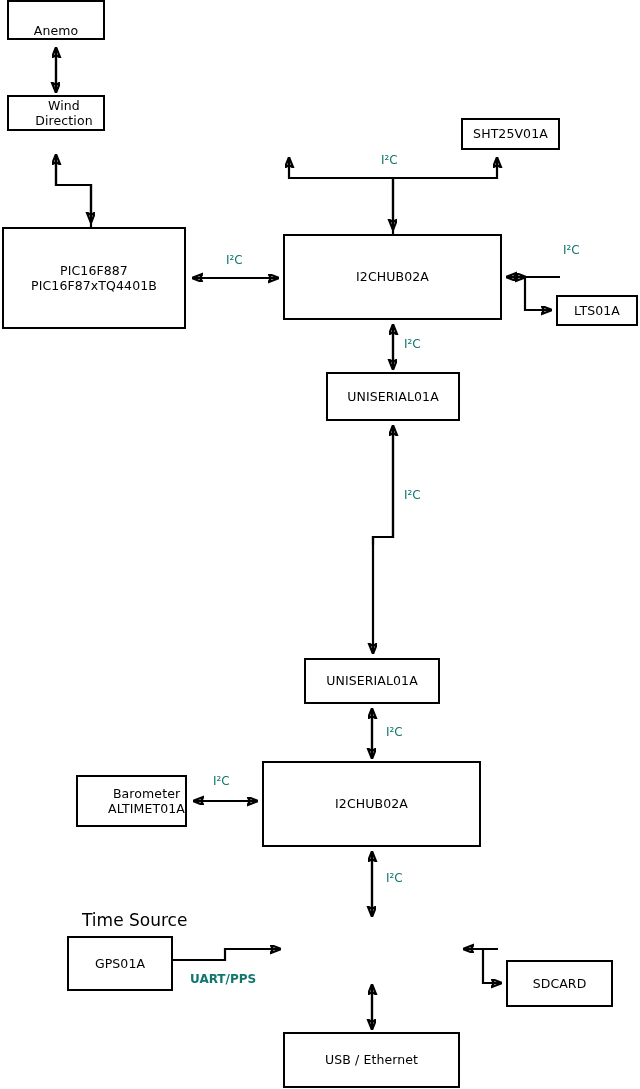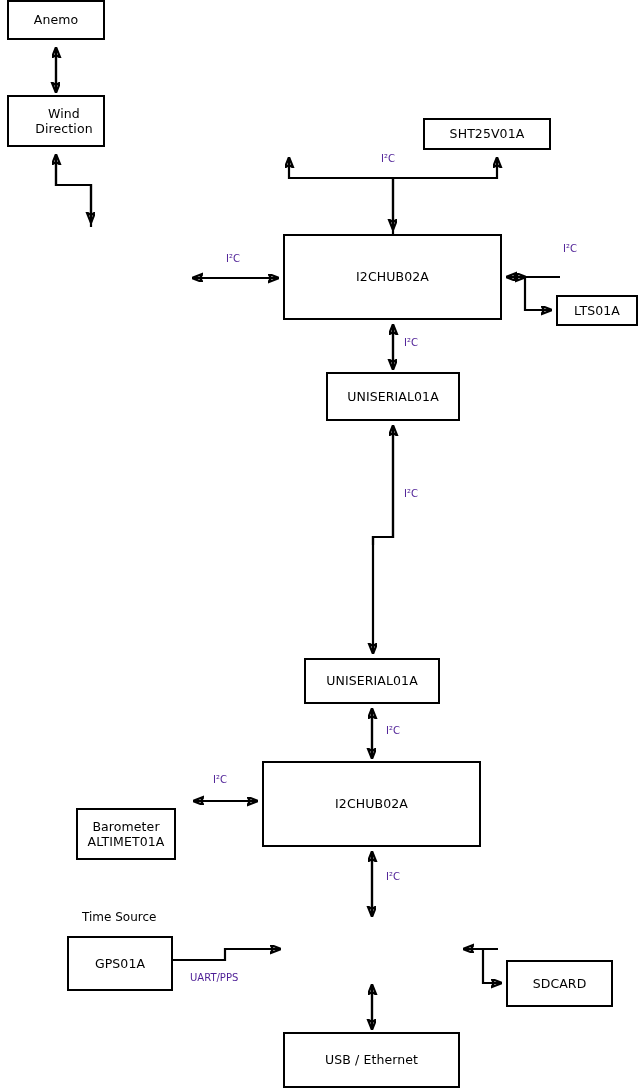--- a/index.html
+++ b/index.html
@@ -29,29 +29,29 @@
     text-align: center;
     color: #000000;
     font-size: 12.5px;
     line-height: 1.22;
     letter-spacing: 0.1px;
     white-space: pre-line;
     z-index: 3;
   }
   .edge-label {
     position: absolute;
-    color: #4c1d95;
-    font-size: 10px;
+    color: #0f766e;
+    font-size: 12px;
     white-space: nowrap;
     z-index: 4;
   }
   .free-label {
     position: absolute;
     color: #000000;
-    font-size: 12px;
+    font-size: 17px;
     white-space: nowrap;
     z-index: 4;
   }
   svg.wires {
     position: absolute;
     left: 0;
     top: 0;
     width: 640px;
     height: 1089px;
     z-index: 1;
@@ -110,52 +110,56 @@
 
     <path d="M173,960 L225,960 L225,949 L280,949" marker-end="url(#arrow)"></path>
 
     <line x1="498" y1="949" x2="464" y2="949" marker-end="url(#arrow)"></line>
     <path d="M483,949 L483,983 L501,983" marker-end="url(#arrow)"></path>
 
     <line x1="372" y1="1027" x2="372" y2="985" marker-end="url(#arrow)"></line>
     <line x1="372" y1="990" x2="372" y2="1029" marker-end="url(#arrow)"></line>
   </svg>
 
-  <div class="box" style="left:7px; top:0px; width:98px; height:40px;">
+  <div class="box" style="left:7px; top:0px; width:98px; height:40px;align-items:flex-end;">
     <span>Anemo</span>
   </div>
 
-  <div class="box" style="left:7px; top:95px; width:98px; height:52px;padding-left:16px;">
+  <div class="box" style="left:7px; top:95px; width:98px; height:36px;padding-left:16px;">
     <span>Wind
 Direction</span>
   </div>
 
+  <div class="box" style="left:2px; top:227px; width:184px; height:102px;">
+    <span>PIC16F887
+PIC16F87xTQ4401B</span>
+  </div>
 
 
-  <div class="box" style="left:423px; top:118px; width:128px; height:32px;">
+  <div class="box" style="left:461px; top:118px; width:99px; height:32px;">
     <span>SHT25V01A</span>
   </div>
 
   <div class="box" style="left:283px; top:234px; width:219px; height:86px;">
     <span>I2CHUB02A</span>
   </div>
 
   <div class="box" style="left:556px; top:295px; width:82px; height:31px;align-items:center;">
     <span>LTS01A</span>
   </div>
 
   <div class="box" style="left:326px; top:372px; width:134px; height:49px;">
     <span>UNISERIAL01A</span>
   </div>
 
   <div class="box" style="left:304px; top:658px; width:136px; height:46px;">
     <span>UNISERIAL01A</span>
   </div>
 
-  <div class="box" style="left:76px; top:808px; width:100px; height:52px;">
+  <div class="box" style="left:76px; top:775px; width:111px; height:52px;justify-content:flex-end;">
     <span>Barometer
 ALTIMET01A</span>
   </div>
 
   <div class="box" style="left:262px; top:761px; width:219px; height:86px;">
     <span>I2CHUB02A</span>
   </div>
 
   <div class="box" style="left:67px; top:936px; width:106px; height:55px;">
     <span>GPS01A</span>
@@ -179,17 +183,17 @@
   <div class="edge-label" style="left:404px; top:337px;">I²C</div>
 
   <div class="edge-label" style="left:404px; top:488px;">I²C</div>
 
   <div class="edge-label" style="left:386px; top:725px;">I²C</div>
 
   <div class="edge-label" style="left:213px; top:774px;">I²C</div>
 
   <div class="edge-label" style="left:386px; top:871px;">I²C</div>
 
-  <div class="edge-label" style="left:190px; top:972px;">UART/PPS</div>
+  <div class="edge-label" style="left:190px; top:972px;font-weight:bold;">UART/PPS</div>
 
   <div class="free-label" style="left:82px; top:910px;">Time Source</div>
 
 </div>
 
 </body></html>

